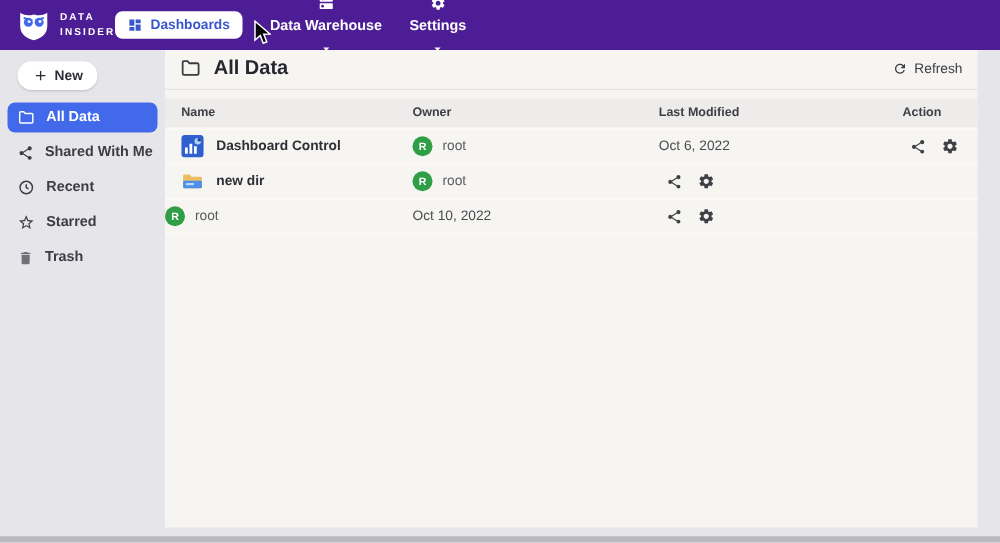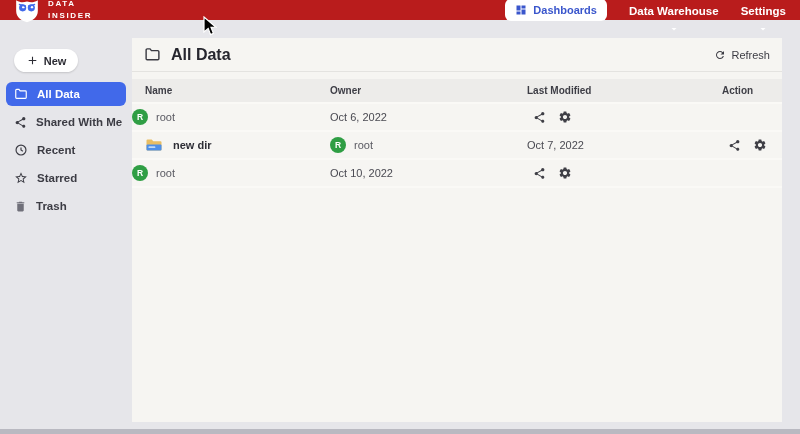--- a/index.html
+++ b/index.html
@@ -4,23 +4,23 @@
 <style>
   * { margin:0; padding:0; box-sizing:border-box; }
   html,body { width:800px; height:434px; }
   body {
     position:relative; overflow:hidden;
     font-family:"Liberation Sans","DejaVu Sans",sans-serif;
     background:#e6e6ea;
   }
   
   .topbar {
-    position:absolute; top:0; left:0; width:800px; height:20px;
-    background:#b91c1c; display:flex; align-items:center;
-    justify-content:space-between; padding:0 14px; z-index:2;
+    position:absolute; top:0; left:0; width:800px; height:40px;
+    background:#4c1d95; display:flex; align-items:center;
+    padding:0 14px; z-index:2;
   }
   .brand { display:flex; align-items:center; gap:8px; }
   .brand-text { color:#fff; font-size:8px; font-weight:bold; letter-spacing:1.7px; line-height:1.45; }
   .nav { display:flex; align-items:center; gap:22px; }
   .nav-btn-primary {
     background:#fff; color:#3a56cc; border:none; border-radius:6px;
     padding:5px 10px; display:flex; gap:6px; align-items:center;
     font-size:11px; font-weight:bold; cursor:pointer;
     font-family:inherit;
   }
@@ -224,20 +224,33 @@
 
   <div class="table">
     <div class="thead">
       <div class="th">Name</div>
       <div class="th">Owner</div>
       <div class="th">Last Modified</div>
       <div class="th">Action</div>
     </div>
 
     <div class="trow">
+      <div class="cell-name">
+        <span class="icon">
+          <svg width="18" height="18" viewBox="0 0 18 18">
+            <rect width="18" height="18" rx="3" fill="#3060cf"></rect>
+            <rect x="3" y="10" width="2.2" height="5" fill="#fff"></rect>
+            <rect x="6.6" y="7" width="2.2" height="8" fill="#fff"></rect>
+            <rect x="10.2" y="9" width="2.2" height="6" fill="#fff"></rect>
+            <circle cx="13.2" cy="4.9" r="2.6" fill="#a9d0f5"></circle>
+            <path d="M13.2 4.9 L13.2 2.3 A2.6 2.6 0 0 1 15.8 4.9 Z" fill="#1d3f8f"></path>
+          </svg>
+        </span>
+        <span>Dashboard Control</span>
+      </div>
       <div class="cell-owner">
         <span class="avatar">R</span>
         <span>root</span>
       </div>
       <div class="cell-date">Oct 6, 2022</div>
       <div class="cell-actions">
         <span class="action-icon">
           <svg width="13" height="13" viewBox="0 0 24 24">
               <path fill="#3f3f46" d="M18 16.08c-.76 0-1.44.3-1.96.77L8.91 12.7c.05-.23.09-.46.09-.7s-.04-.47-.09-.7l7.05-4.11c.54.5 1.25.81 2.04.81 1.66 0 3-1.34 3-3s-1.34-3-3-3-3 1.34-3 3c0 .24.04.47.09.7L8.04 9.81C7.5 9.31 6.79 9 6 9c-1.66 0-3 1.34-3 3s1.34 3 3 3c.79 0 1.5-.31 2.04-.81l7.12 4.16c-.05.21-.08.43-.08.65 0 1.61 1.31 2.92 2.92 2.92s2.92-1.31 2.92-2.92-1.31-2.92-2.92-2.92z"></path>
             </svg>
@@ -258,21 +271,20 @@
             <rect x="1.5" y="8.6" width="15" height="5.9" rx="1" fill="#4d8fe8"></rect>
             <rect x="3.4" y="10.3" width="7" height="1.8" rx="0.9" fill="#bcd8f7"></rect>
           </svg>
         </span>
         <span>new dir</span>
       </div>
       <div class="cell-owner">
         <span class="avatar">R</span>
         <span>root</span>
       </div>
-      <div class="cell-date">Oct 7, 2022</div>
       <div class="cell-actions">
         <span class="action-icon">
           <svg width="13" height="13" viewBox="0 0 24 24">
               <path fill="#3f3f46" d="M18 16.08c-.76 0-1.44.3-1.96.77L8.91 12.7c.05-.23.09-.46.09-.7s-.04-.47-.09-.7l7.05-4.11c.54.5 1.25.81 2.04.81 1.66 0 3-1.34 3-3s-1.34-3-3-3-3 1.34-3 3c0 .24.04.47.09.7L8.04 9.81C7.5 9.31 6.79 9 6 9c-1.66 0-3 1.34-3 3s1.34 3 3 3c.79 0 1.5-.31 2.04-.81l7.12 4.16c-.05.21-.08.43-.08.65 0 1.61 1.31 2.92 2.92 2.92s2.92-1.31 2.92-2.92-1.31-2.92-2.92-2.92z"></path>
             </svg>
         </span>
         <span class="action-icon">
           <svg width="14" height="14" viewBox="0 0 24 24">
               <path fill="#3f3f46" d="M19.14 12.94c.04-.3.06-.61.06-.94 0-.32-.02-.64-.07-.94l2.03-1.58a.49.49 0 0 0 .12-.61l-1.92-3.32a.488.488 0 0 0-.59-.22l-2.39.96c-.5-.38-1.03-.7-1.62-.94l-.36-2.54a.484.484 0 0 0-.48-.41h-3.84c-.24 0-.43.17-.47.41l-.36 2.54c-.59.24-1.13.57-1.62.94l-2.39-.96a.48.48 0 0 0-.59.22L2.74 8.87c-.12.21-.08.47.12.61l2.03 1.58c-.05.3-.09.63-.09.94s.02.64.07.94l-2.03 1.58a.49.49 0 0 0-.12.61l1.92 3.32c.12.22.37.29.59.22l2.39-.96c.5.38 1.03.7 1.62.94l.36 2.54c.05.24.24.41.48.41h3.84c.24 0 .44-.17.47-.41l.36-2.54c.59-.24 1.13-.56 1.62-.94l2.39.96c.22.08.47 0 .59-.22l1.92-3.32c.12-.22.07-.47-.12-.61l-2.01-1.58zM12 15.6c-1.98 0-3.6-1.62-3.6-3.6s1.62-3.6 3.6-3.6 3.6 1.62 3.6 3.6-1.62 3.6-3.6 3.6z"></path>
             </svg>

